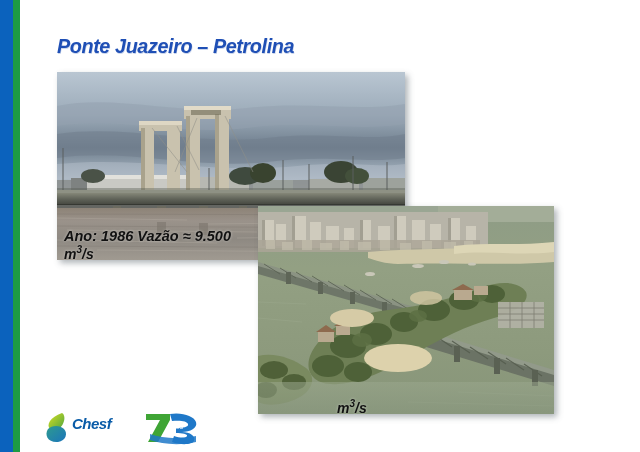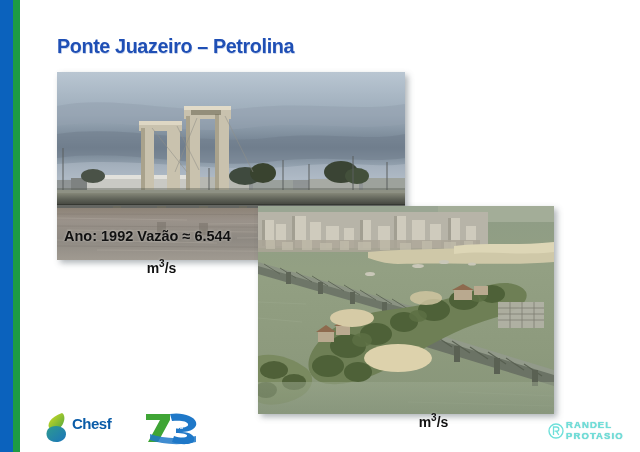--- a/index.html
+++ b/index.html
@@ -12,20 +12,21 @@
     background: #ffffff;
     font-family: "Liberation Sans", sans-serif;
     overflow: hidden;
   }
   .slide {
     position: relative;
     width: 640px;
     height: 452px;
     background: #ffffff;
     overflow: hidden;
+    font-style: italic;
   }
   
   .bar-blue {
     position: absolute;
     left: 0; top: 0;
     width: 13px; height: 452px;
     background: #0b62bd;
   }
   .bar-green {
     position: absolute;
@@ -75,23 +76,23 @@
     position: absolute;
     color: #111111;
     font-family: "Liberation Sans", sans-serif;
     font-weight: bold;
     font-size: 14.5px;
     white-space: nowrap;
     text-shadow: 0 0 3px rgba(255,255,255,0.45);
   }
   .caption .unit {
     display: block;
-    text-align: center;
+    text-align: left;
     font-size: 14px;
-    margin-top: 14px;
+    margin-top: 0;
   }
   #caption-1992 {
     left: 64px;
     top: 228px;
     width: 195px;
   }
   #caption-2008 {
     left: 337px;
     top: 398px;
     width: 193px;
@@ -445,21 +446,21 @@
         <line x1="0" y1="112" x2="44" y2="116"></line>
         <line x1="200" y1="186" x2="296" y2="190"></line>
         <line x1="150" y1="196" x2="296" y2="200"></line>
       </g>
 
       <rect x="0" y="176" width="296" height="32" fill="url(#water08b)" opacity="0.55"></rect>
     </svg>
   </div>
 
   <div class="caption" id="caption-1992">
-    <span>Ano: 1992  Vazão ≈ 6.544</span>
+    <span>Ano: 1986  Vazão ≈ 9.500</span>
     <span class="unit">m<span class="sup">3</span>/s</span>
   </div>
 
   <div class="caption" id="caption-2008">
     <span class="unit">m<span class="sup">3</span>/s</span>
   </div>
 
   <div class="logo-chesf">
     <svg width="28" height="38" viewBox="0 0 28 38">
       <defs>
@@ -480,24 +481,14 @@
 
   <div class="logo-73">
     <svg width="56" height="36" viewBox="0 0 56 36">
       <path d="M2,10 L2,4 L26,4 L26,10 L14,32 L4,32 L16,10 Z" fill="#3fa535"></path>
       <path d="M26,4 C38,2 50,6 52,12 C54,18 46,22 38,22 C46,22 52,26 50,31 C48,35 36,35 28,32 L30,26 C36,28 42,28 43,26 C44,24 38,23 32,23 L32,18 C39,18 45,17 44,14 C43,11 36,10 28,11 Z" fill="#1f78c8"></path>
       <path d="M6,24 C18,28 34,30 52,26 L52,32 C34,36 18,34 6,30 Z" fill="#1f78c8" opacity="0.85"></path>
       <text x="24" y="19" font-family="Liberation Sans, sans-serif" font-size="7" fill="#ffffff">anos</text>
     </svg>
   </div>
 
-  <div class="logo-randel">
-    <svg width="16" height="16" viewBox="0 0 16 16" style="position:absolute;left:0;top:4px">
-      <circle cx="8" cy="8" r="7" fill="none" stroke="#6fe0da" stroke-width="1.4"></circle>
-      <path d="M5.5,12 L5.5,4 L8.6,4 C10.2,4 10.8,5 10.8,6.2 C10.8,7.4 10,8.2 8.6,8.2 L6.6,8.2 M8.4,8.2 L10.8,12" fill="none" stroke="#6fe0da" stroke-width="1.3"></path>
-    </svg>
-    <div class="randel-text">
-      <div>RANDEL</div>
-      <div>PROTASIO</div>
-    </div>
-  </div>
 
 </div>
 
 </body></html>

